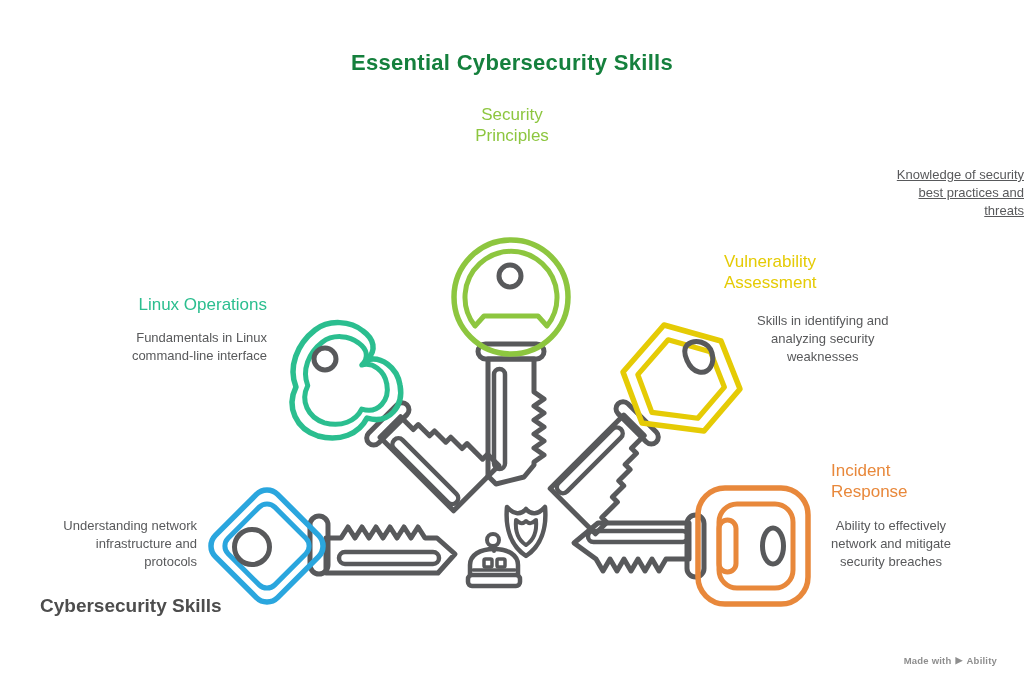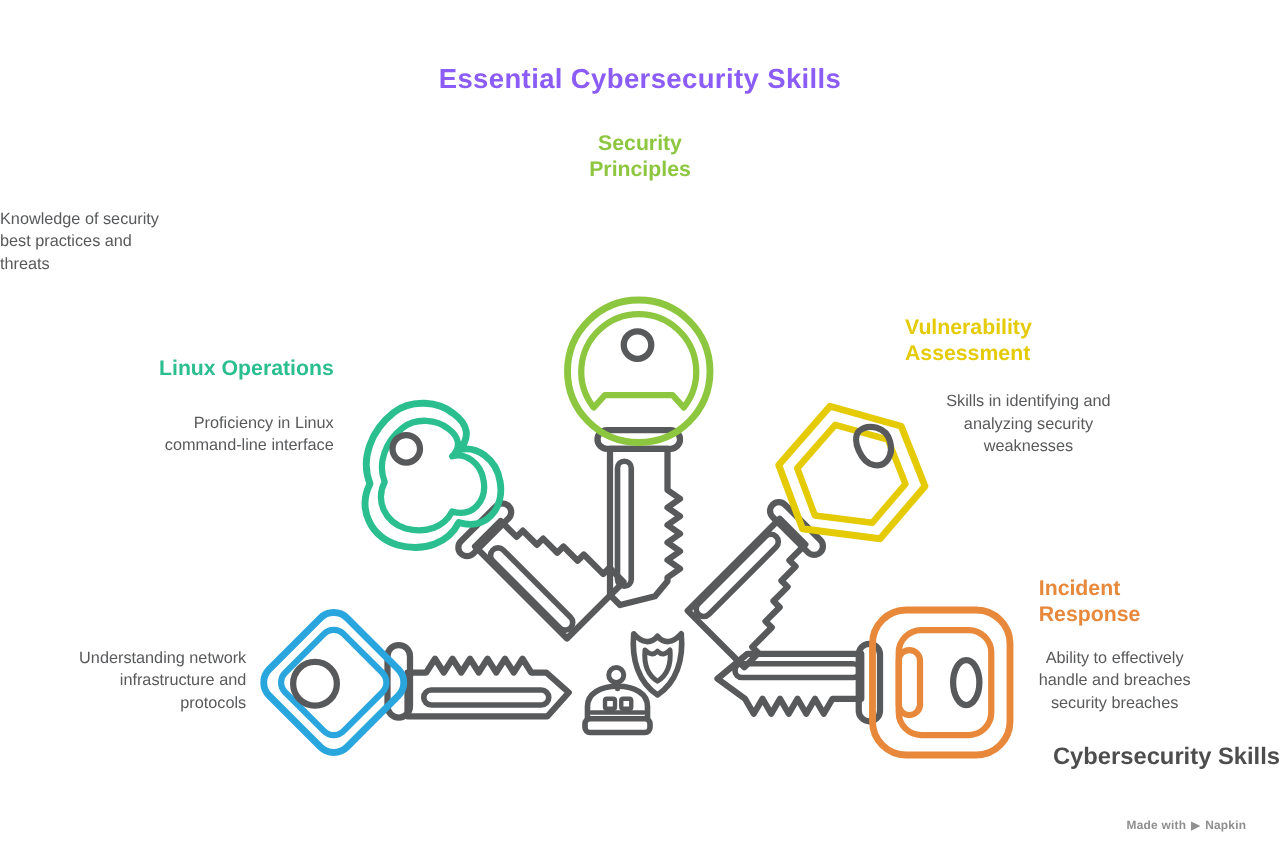--- a/index.html
+++ b/index.html
@@ -18,35 +18,35 @@
   .teal-o{stroke:#2BBE8F;stroke-width:5.5;}
   .teal-i{stroke:#2BBE8F;stroke-width:6.6;}
   .yellow-o{stroke:#E5CB05;stroke-width:5.5;}
   .yellow-i{stroke:#E5CB05;stroke-width:7;}
   .blue-o{stroke:#2AA6DE;stroke-width:5.5;}
   .blue-i{stroke:#2AA6DE;stroke-width:5;}
   .orange-o{stroke:#E8883B;stroke-width:5.5;}
   .orange-i{stroke:#E8883B;stroke-width:5;}
   
   .title{position:absolute;top:50px;left:0;right:0;text-align:center;
-         font-size:22px;font-weight:bold;color:#8b5cf6;letter-spacing:.3px;}
-  .skill-label{position:absolute;font-size:17px;font-weight:bold;line-height:21px;white-space:pre-line;}
+         font-size:22px;font-weight:bold;color:#15803d;letter-spacing:.3px;}
+  .skill-label{position:absolute;font-size:17px;font-weight:normal;line-height:21px;white-space:pre-line;}
   .skill-desc{position:absolute;font-size:13px;line-height:18px;color:#58595B;white-space:pre-line;text-align:center;}
   .sp-label{top:104px;left:0;right:0;text-align:center;}
-  .sp-desc{top:166px;left:0;right:0;text-align:left;}
-  .linux-label{top:284px;right:757px;text-align:right;white-space:nowrap;}
+  .sp-desc{top:166px;left:0;right:0;text-align:right;text-decoration:underline;}
+  .linux-label{top:294px;right:757px;text-align:right;white-space:nowrap;}
   .linux-desc{top:329px;right:757px;text-align:right;}
   .vuln-label{top:251px;left:724px;}
   .vuln-desc{top:312px;left:757px;}
   .net-label{top:460px;right:827px;text-align:right;}
   .net-desc{top:517px;right:827px;text-align:right;}
   .inc-label{top:460px;left:831px;}
   .inc-desc{top:517px;left:831px;}
-  .center-label{position:absolute;top:595px;left:0;right:0;text-align:right;
-                font-size:19px;font-weight:bold;color:#4D4D4D;}
+  .center-label{position:absolute;top:595px;left:0;right:0;text-align:left;
+                font-size:19px;font-weight:bold;color:#4D4D4D;padding-left:40px;}
   .watermark{position:absolute;top:655px;right:27px;display:flex;align-items:center;gap:4px;
              font-size:9.5px;font-weight:bold;color:#8E8E8E;letter-spacing:.2px;margin-left:27px;}
   .napkin-logo{display:inline-block;font-size:9px;line-height:9px;color:#8E8E8E;}
 </style>
 </head>
 <body>
 
 <div class="canvas">
 
   <svg class="diagram-svg" width="1024" height="694" viewBox="0 0 1024 694">
@@ -123,40 +123,40 @@
 
   <div class="title">Essential Cybersecurity Skills</div>
 
   <div class="skill-label sp-label" style="color: rgb(141, 198, 63);">Security
 Principles</div>
   <div class="skill-desc sp-desc">Knowledge of security
 best practices and
 threats</div>
 
   <div class="skill-label linux-label" style="color: rgb(43, 190, 143);">Linux Operations</div>
-  <div class="skill-desc linux-desc">Proficiency in Linux
+  <div class="skill-desc linux-desc">Fundamentals in Linux
 command-line interface</div>
 
   <div class="skill-label vuln-label" style="color: rgb(229, 203, 5);">Vulnerability
 Assessment</div>
   <div class="skill-desc vuln-desc">Skills in identifying and
 analyzing security
 weaknesses</div>
 
   <div class="skill-desc net-desc">Understanding network
 infrastructure and
 protocols</div>
 
   <div class="skill-label inc-label" style="color: rgb(232, 136, 59);">Incident
 Response</div>
   <div class="skill-desc inc-desc">Ability to effectively
-handle and breaches
+network and mitigate
 security breaches</div>
 
   <div class="center-label">Cybersecurity Skills</div>
 
   <div class="watermark">
     <span>Made with</span>
     <span class="napkin-logo">▶</span>
-    <span>Napkin</span>
+    <span>Ability</span>
   </div>
 
 </div>
 
 </body></html>

